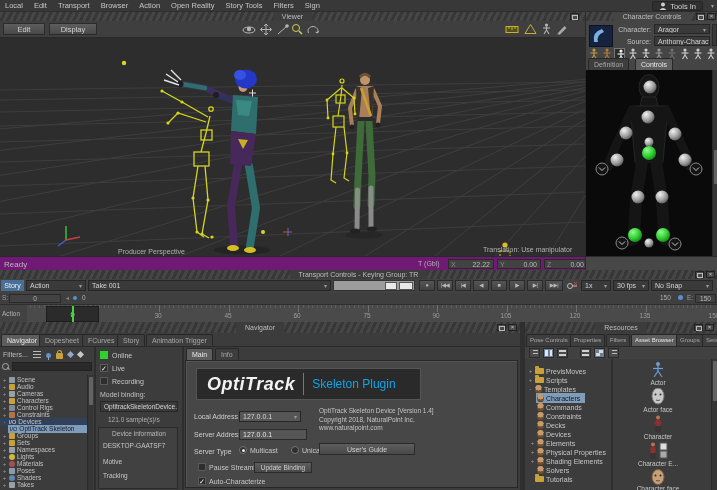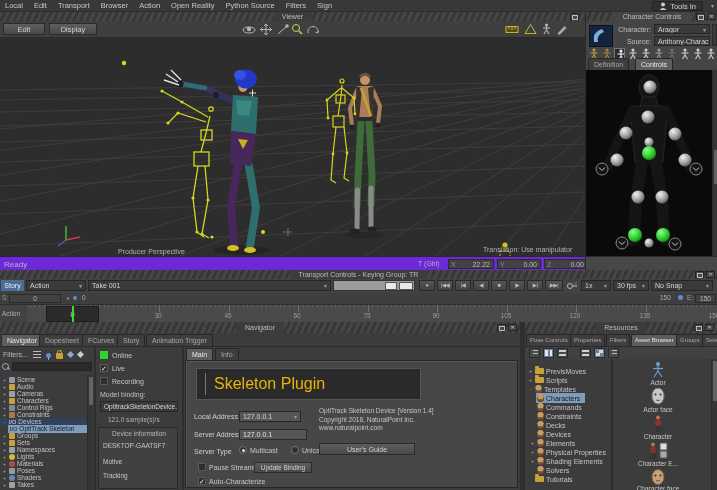--- a/index.html
+++ b/index.html
@@ -80,21 +80,21 @@
 
 <div id="app">
 
   <div id="menubar">
     <span>Local</span>
     <span>Edit</span>
     <span>Transport</span>
     <span>Browser</span>
     <span>Action</span>
     <span>Open Reality</span>
-    <span>Python Source</span>
+    <span>Story Tools</span>
     <span>Filters</span>
     <span>Sign</span>
   </div>
   <div id="signin">
     <svg width="8" height="8">
         <circle cx="4" cy="2.6" r="2" fill="#cfcfcf"></circle>
         <path d="M0.5 8 Q4 4.2 7.5 8 Z" fill="#cfcfcf"></path>
       </svg>
     <span>Tools In</span>
   </div>
@@ -273,21 +273,21 @@
         <line x1="66" y1="202" x2="58" y2="208" stroke="#4060c8"></line>
       </g>
 
       <circle cx="505" cy="207" r="2.6" fill="#d8c020"></circle>
       <rect x="500" y="213" width="10" height="10" fill="none" stroke="#d8c020" stroke-dasharray="2 1.5"></rect>
     </svg>
     <span class="abs" style="left:118px;top:210px;font-size:7px;color:#b2b2b2">Producer Perspective</span>
     <span class="abs" style="left:483px;top:208px;font-size:7px;color:#b2b2b2">Translation: Use manipulator</span>
   </div>
 
-  <div class="abs" style="left:0;top:256px;width:585px;height:14px;background:#6d28d9;border-top:1px solid #292929">
+  <div class="abs" style="left:0;top:256px;width:585px;height:14px;background:#701a75;border-top:1px solid #292929">
     <span class="abs" style="left:4px;top:3px;color:#b8b8b8">Ready</span>
     <span class="abs" style="left:418px;top:3px;color:#b0b0b0;font-size:7px">T (Gbl)</span>
     <div class="sunk abs" style="left:448px;top:2px;width:46px;height:10px;font-size:7px">
       <span style="position:absolute;left:2px;color:#8a8a8a">X</span>
         <span>22.22</span>
       </div>
     <div class="sunk abs" style="left:497px;top:2px;width:44px;height:10px;font-size:7px">
       <span style="position:absolute;left:2px;color:#8a8a8a">Y</span>
         <span>0.00</span>
       </div>
@@ -633,22 +633,23 @@
           <span class="abs" style="left:4px;top:30px;font-size:6.5px">Motive</span>
           <span class="abs" style="left:4px;top:44px;font-size:6.5px">Tracking</span>
         </div>
       </div>
       <div class="abs" style="left:182px;top:0;width:2px;height:144px;background:#2e2e2e"></div>
 
       <div class="tab on" style="left:186px;top:1px"><span>Main</span></div>
       <div class="tab" style="left:215px;top:1px"><span>Info</span></div>
       <div class="abs" style="left:185px;top:13px;width:333px;height:128px;background:#474747;border:1px solid #272727;box-shadow:inset 1px 1px 0 #555">
         <div class="abs" style="left:10px;top:7px;width:225px;height:32px;background:#2a2a2a;border:1px solid #555;display:flex;align-items:center">
+          <span style="margin-left:10px;font-size:18px;font-style:italic;font-weight:bold;color:#f2f2f2;letter-spacing:0.5px">OptiTrack</span>
           <span style="width:1px;height:22px;background:#777;margin:0 8px"></span>
-          <span style="font-size:16px;color:#eab308">Skeleton Plugin</span>
+          <span style="font-size:12px;color:#0ea5e9">Skeleton Plugin</span>
         </div>
         <span class="abs" style="left:8px;top:52px;font-size:7px;color:#d0d0d0">Local Address</span>
         <div class="dd" style="position:absolute;left:53px;top:50px;width:62px;height:11px;font-size:7px;background:#565656">
           <span>127.0.0.1</span>
             <span class="ar">▾</span>
           </div>
         <span class="abs" style="left:8px;top:70px;font-size:7px;color:#d0d0d0">Server Address</span>
         <div class="fld" style="position:absolute;left:53px;top:68px;width:68px;height:11px;font-size:7px">
             <span>127.0.0.1</span>
           </div>

